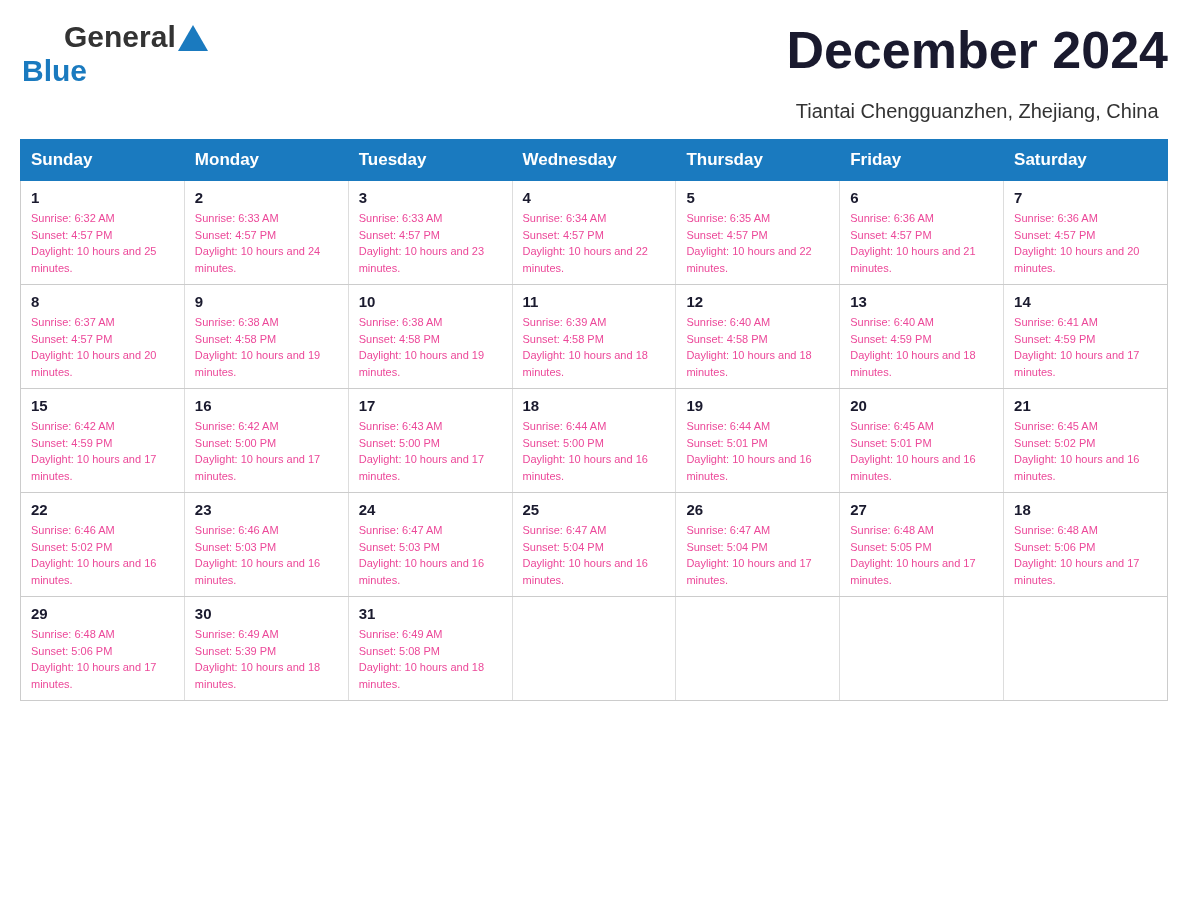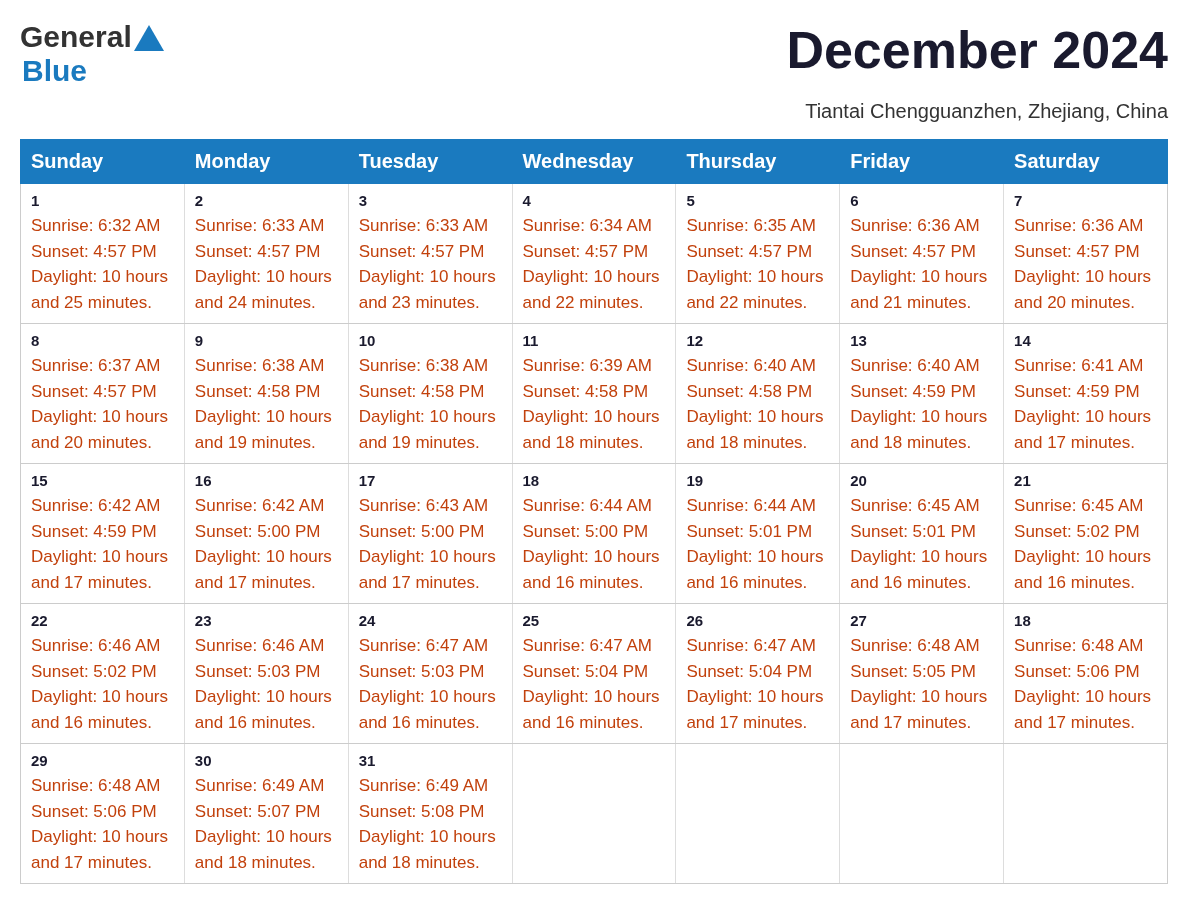--- a/index.html
+++ b/index.html
@@ -10,82 +10,83 @@
       min-height: 918px;
       padding: 20px;
     }
     .header-area {
       display: flex;
       justify-content: space-between;
       align-items: flex-start;
       margin-bottom: 16px;
     }
     .title-area {
-      text-align: right;
+      text-align: center;
     }
     .month-title {
       font-size: 52px;
       font-weight: bold;
       color: #1a1a2e;
     }
     .location-title {
       font-size: 20px;
       color: #333;
       margin-top: 20px;
     }
     .calendar-table {
       width: 100%;
       border-collapse: collapse;
       border: 1px solid #1a7abf;
     }
     .calendar-table th {
       background-color: #1a7abf;
       color: #fff;
-      font-size: 20px;
+      font-size: 17px;
       font-weight: bold;
       padding: 10px 10px;
       text-align: left;
       border: 1px solid #1a7abf;
     }
     .calendar-table td {
       vertical-align: top;
       padding: 8px 10px;
       border: 1px solid #ccc;
       width: 14.28%;
       min-height: 90px;
     }
     .day-number {
       font-size: 15px;
       font-weight: bold;
       color: #1a1a2e;
       display: block;
       margin-bottom: 4px;
     }
     .day-info {
-      font-size: 17px;
-      color: #c2410c;
+      font-size: 11px;
+      color: #ec4899;
       line-height: 1.5;
     }
     .empty-cell {
       background: #fff;
     }
     tr td {
       border-top: 2px solid #1a7abf;
     }
     tr td:not(:last-child) {
       border-right: 1px solid #ddd;
     }
     
     .logo-svg-area {
       display: flex;
       flex-direction: column;
     }
     .logo-line1 {
       display: flex;
       align-items: center;
+      margin-left: 44px;
     }
     .logo-line2 {
       display: flex;
       align-items: flex-end;
     }
   </style>
 </head>
 <body>
 
 <div class="header-area">
@@ -357,21 +358,21 @@
         <div class="day-info">
           <span>Sunrise: 6:48 AM</span><br>
           <span>Sunset: 5:06 PM</span><br>
           <span>Daylight: 10 hours and 17 minutes.</span>
         </div>
       </td>
         <td>
         <span class="day-number">30</span>
         <div class="day-info">
           <span>Sunrise: 6:49 AM</span><br>
-          <span>Sunset: 5:07 PM</span><br>
+          <span>Sunset: 5:39 PM</span><br>
           <span>Daylight: 10 hours and 18 minutes.</span>
         </div>
       </td>
         <td>
         <span class="day-number">31</span>
         <div class="day-info">
           <span>Sunrise: 6:49 AM</span><br>
           <span>Sunset: 5:08 PM</span><br>
           <span>Daylight: 10 hours and 18 minutes.</span>
         </div>

